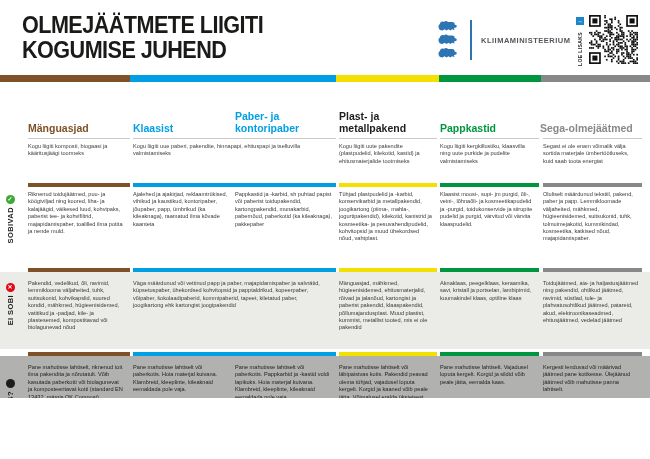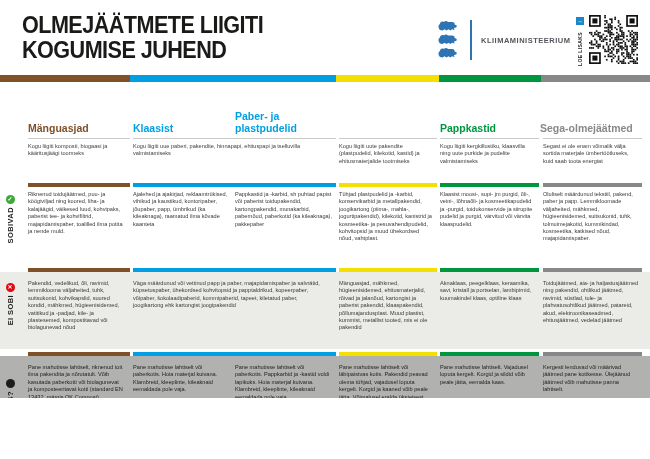--- a/index.html
+++ b/index.html
@@ -370,21 +370,22 @@
     <span class="c-bio" style="width:130px"></span>
     <span class="c-paper" style="width:206px"></span>
     <span class="c-plast" style="width:103px"></span>
     <span class="c-klaas" style="width:102px"></span>
     <span class="c-sega" style="width:109px"></span>
   </div>
 
   <div class="heads">
     <div class="col-title t-bio" style="left:28px;width:96px">Mänguasjad</div>
     <div class="col-title t-paper" style="left:133px;width:96px">Klaasist</div>
-    <div class="col-title t-paper" style="left:235px;width:100px">Paber- ja plastpudelid</div>
+    <div class="col-title t-paper" style="left:235px;width:100px">Paber- ja kontoripaber</div>
+    <div class="col-title t-plast" style="left:339px;width:94px">Plast- ja metallpakend</div>
     <div class="col-title t-klaas" style="left:440px;width:95px">Pappkastid</div>
     <div class="col-title t-sega" style="left:540px;width:99px">Sega-olmejäätmed</div>
   </div>
 
   <div class="rule g1"></div>
   <div class="rule g2"></div>
   <div class="rule g3"></div>
   <div class="rule g4"></div>
   <div class="rule g5"></div>
 

